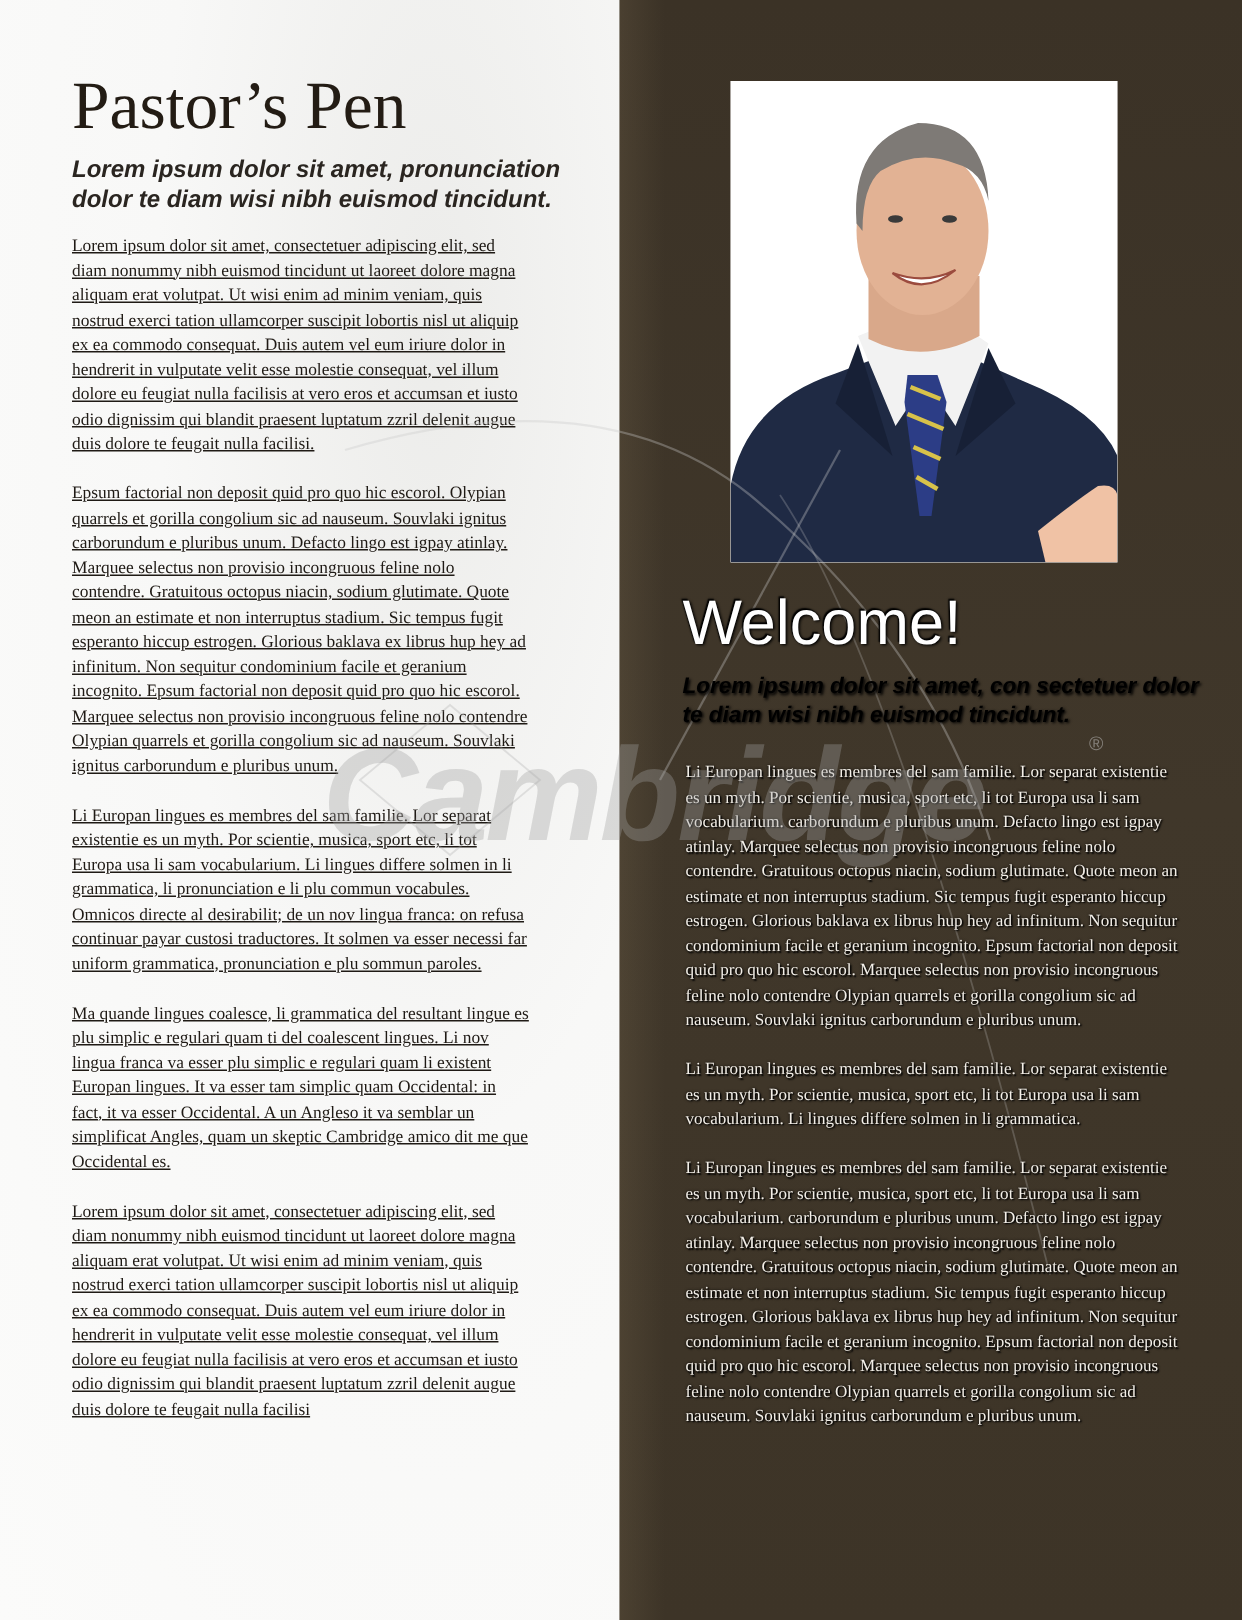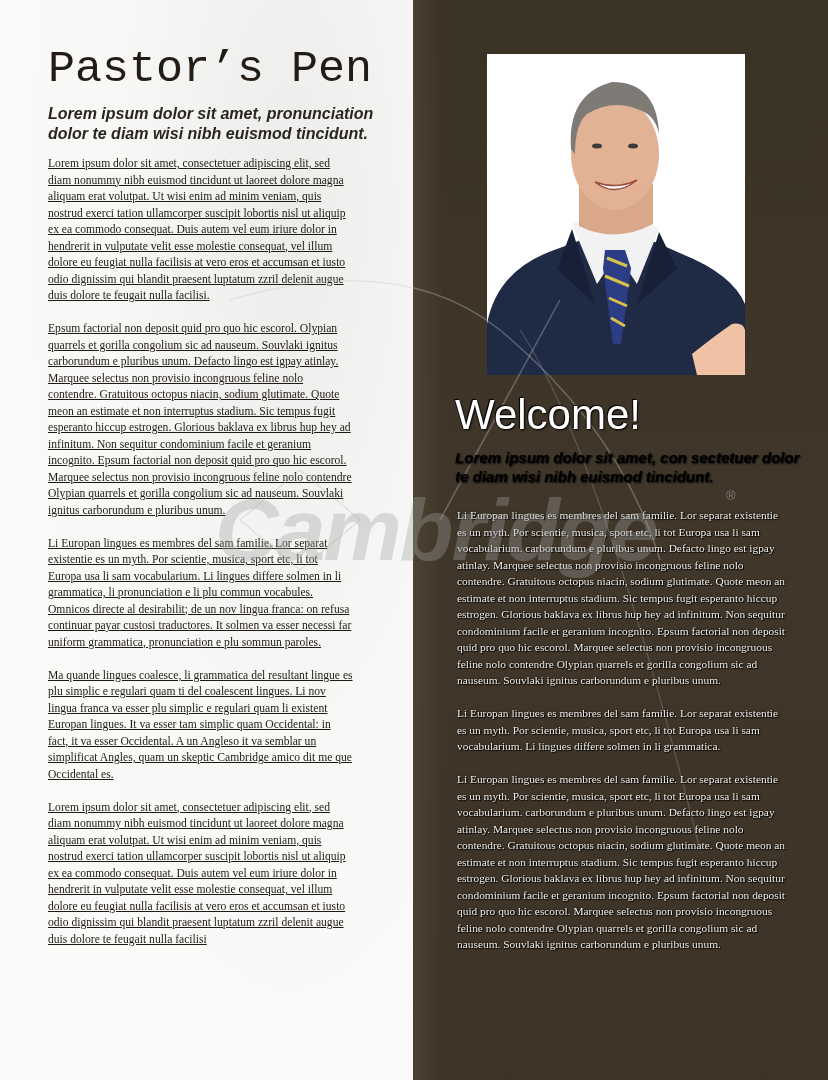--- a/index.html
+++ b/index.html
@@ -15,21 +15,21 @@
   .right {
     position: absolute; left: 413px; top: 0; width: 415px; height: 1080px;
     background: linear-gradient(180deg, #3b3226 0%, #40372a 50%, #3d3427 100%);
   }
   .right::before {
     content: ""; position: absolute; left: 0; top: 0; width: 30px; height: 1080px;
     background: linear-gradient(90deg, rgba(120,105,80,0.25), rgba(0,0,0,0));
   }
   .title {
     position: absolute; left: 48px; top: 44px; margin: 0;
-    font-family: Liberation Mono, monospace; font-weight: normal;
+    font-family: Liberation Serif, serif; font-weight: normal;
     font-size: 45px; color: #231c14; letter-spacing: 0px; line-height: 52px;
   }
   .subtitle {
     position: absolute; left: 48px; top: 104px; width: 340px; margin: 0;
     font-family: "Liberation Sans", sans-serif; font-style: italic; font-weight: bold;
     font-size: 16px; line-height: 20px; color: #2a2520;
   }
   .body-left {
     position: absolute; left: 48px; top: 156px; width: 305px;
     font-family: "Liberation Serif", serif; font-size: 11.6px; line-height: 16.5px;

